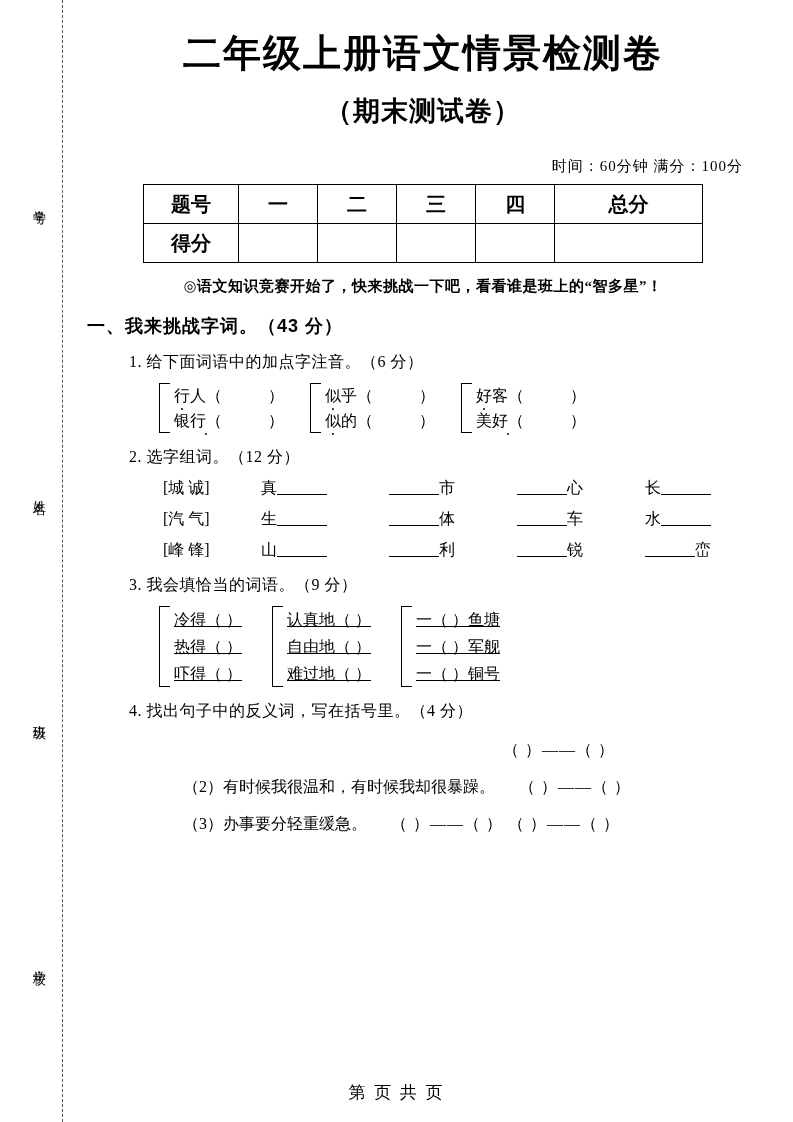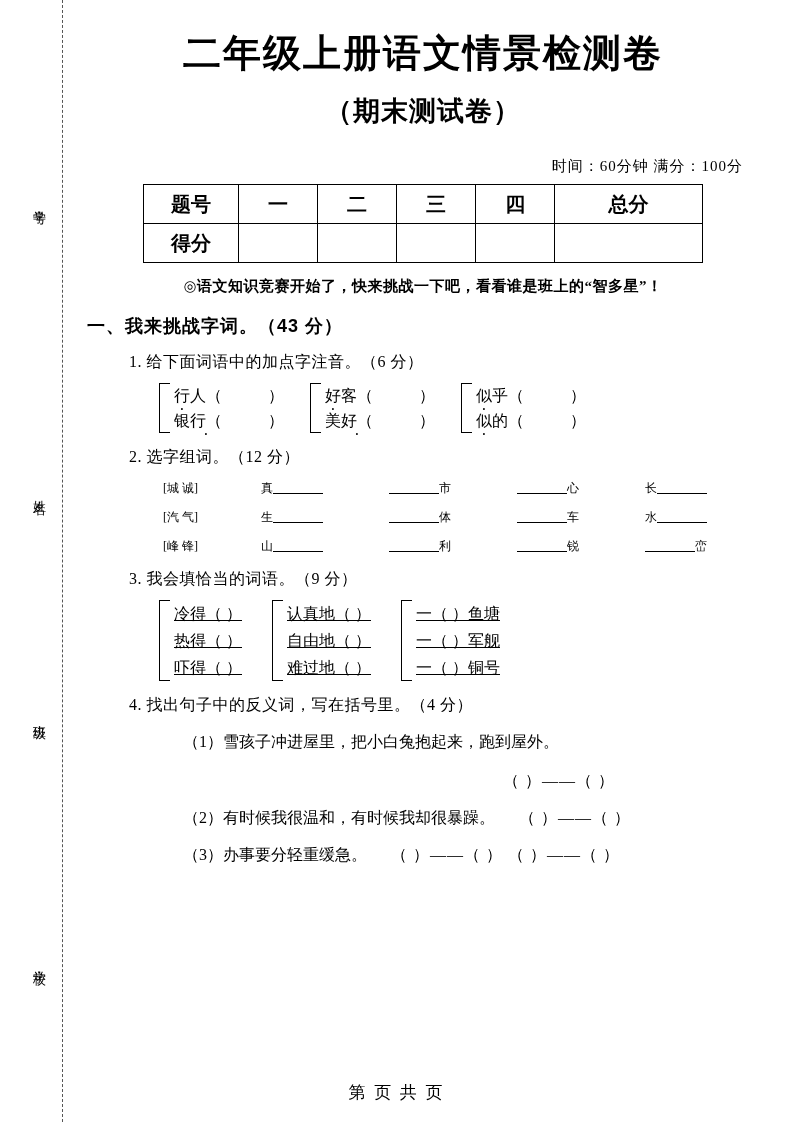--- a/index.html
+++ b/index.html
@@ -157,21 +157,21 @@
     bottom: -9px;
     font-size: 16px;
     line-height: 6px;
   }
 
   
   .pick-row {
     display: flex;
     margin-left: 90px;
     margin-top: 10px;
-    font-size: 12px;
+    font-size: 16px;
     align-items: flex-end;
     gap: 48px;
   }
   .pick-box {
     width: 78px;
     white-space: nowrap;
   }
   .pick-items {
     display: flex;
     flex: 1;
@@ -272,29 +272,29 @@
     <div class="brace-group">
       <div class="brace"></div>
       <div class="brace-items">
         <div><span class="dotted">行</span><span>人（</span><span style="display:inline-block;width:46px"></span><span>）</span></div>
         <div><span>银</span><span class="dotted">行（</span><span style="display:inline-block;width:46px"></span><span>）</span></div>
       </div>
     </div>
     <div class="brace-group">
       <div class="brace"></div>
       <div class="brace-items">
+        <div><span class="dotted">似</span><span>乎（</span><span style="display:inline-block;width:46px"></span><span>）</span></div>
+        <div><span class="dotted">似</span><span>的（</span><span style="display:inline-block;width:46px"></span><span>）</span></div>
+      </div>
+    </div>
+    <div class="brace-group">
+      <div class="brace"></div>
+      <div class="brace-items">
         <div><span class="dotted">好</span><span>客（</span><span style="display:inline-block;width:46px"></span><span>）</span></div>
         <div><span>美</span><span class="dotted">好（</span><span style="display:inline-block;width:46px"></span><span>）</span></div>
-      </div>
-    </div>
-    <div class="brace-group">
-      <div class="brace"></div>
-      <div class="brace-items">
-        <div><span class="dotted">似</span><span>乎（</span><span style="display:inline-block;width:46px"></span><span>）</span></div>
-        <div><span class="dotted">似</span><span>的（</span><span style="display:inline-block;width:46px"></span><span>）</span></div>
       </div>
     </div>
   </div>
 
   <div class="q">2. 选字组词。（12 分）</div>
 
   <div class="pick-row">
     <div class="pick-box">[城  诚]</div>
     <div class="pick-items">
       <div class="pick-item"><span>真</span><span class="ul"></span></div>
@@ -347,21 +347,20 @@
       <div class="brace-items">
         <div>一（      ）鱼塘</div>
         <div>一（      ）军舰</div>
         <div>一（      ）铜号</div>
       </div>
     </div>
   </div>
 
   <div class="q">4. 找出句子中的反义词，写在括号里。（4 分）</div>
 
-  <div class="ant-line">（1）雪孩子冲进屋里，把小白兔抱起来，跑到屋外。</div>
   <div class="ant-answer">（    ）——（    ）</div>
 
   <div class="ant-line">
     <span>（2）有时候我很温和，有时候我却很暴躁。</span><span class="ant-inline">（    ）——（    ）</span>
   </div>
 
   <div class="ant-line">
     <span>（3）办事要分轻重缓急。</span><span class="ant-inline">（    ）——（    ）   （    ）——（    ）</span>
   </div>
 

